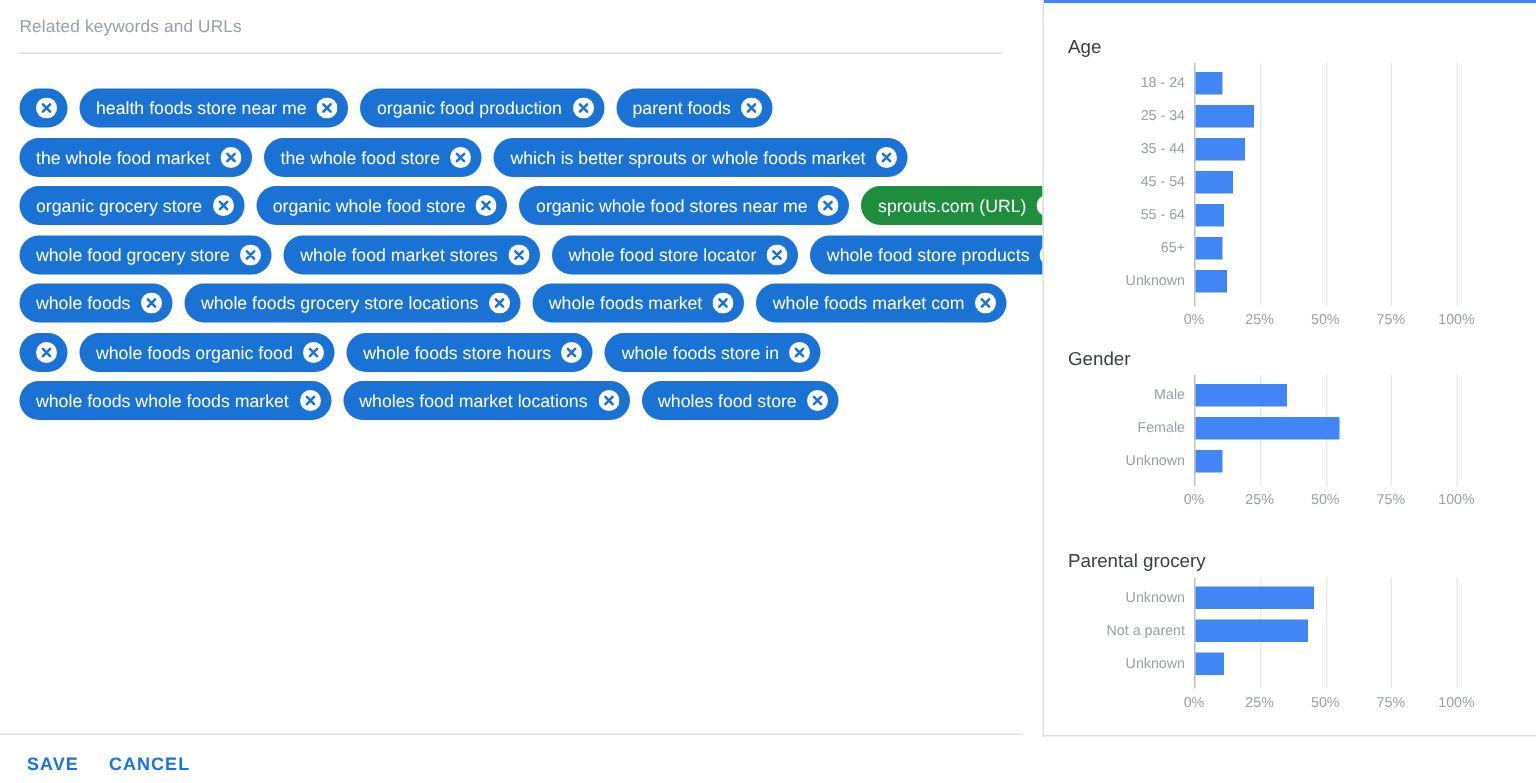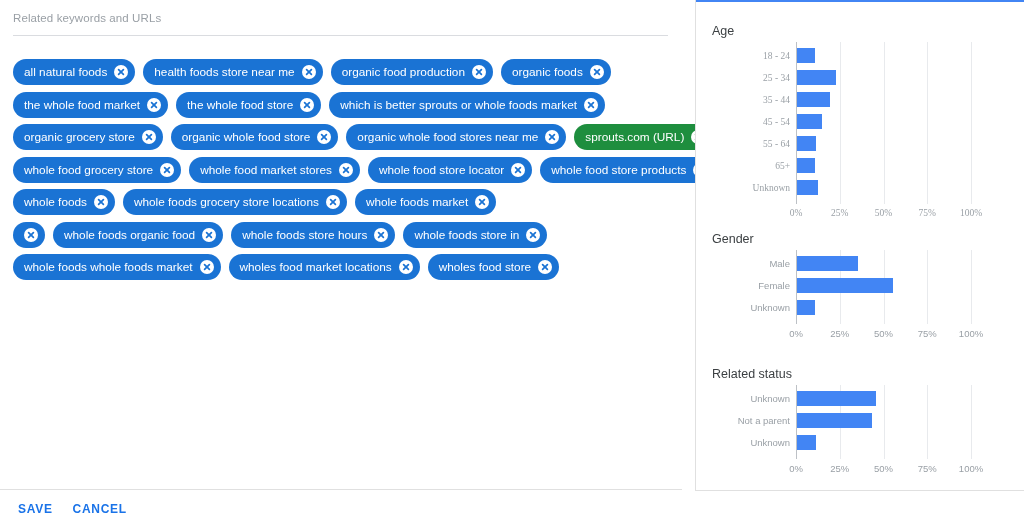--- a/index.html
+++ b/index.html
@@ -174,21 +174,20 @@
 <body>
 
 <div class="screen">
 
   <div class="left-panel">
     <div class="field-label">Related keywords and URLs</div>
     <div class="field-underline"></div>
     <div class="chip-area" id="chip-area">
         <div class="chip-row">
           <span class="chip">
-            <span class="chip-label">all natural foods</span>
             <span class="chip-close">
               <svg width="14" height="14" viewBox="0 0 14 14">
                 <circle cx="7" cy="7" r="7" fill="#ffffff"></circle>
                 <path d="M4.6 4.6 L9.4 9.4 M9.4 4.6 L4.6 9.4" stroke="#1a73d4" stroke-width="1.7" stroke-linecap="round"></path>
               </svg>
             </span>
           </span>
           <span class="chip">
             <span class="chip-label">health foods store near me</span>
             <span class="chip-close">
@@ -201,21 +200,21 @@
           <span class="chip">
             <span class="chip-label">organic food production</span>
             <span class="chip-close">
               <svg width="14" height="14" viewBox="0 0 14 14">
                 <circle cx="7" cy="7" r="7" fill="#ffffff"></circle>
                 <path d="M4.6 4.6 L9.4 9.4 M9.4 4.6 L4.6 9.4" stroke="#1a73d4" stroke-width="1.7" stroke-linecap="round"></path>
               </svg>
             </span>
           </span>
           <span class="chip">
-            <span class="chip-label">organic foods</span>
+            <span class="chip-label">parent foods</span>
             <span class="chip-close">
               <svg width="14" height="14" viewBox="0 0 14 14">
                 <circle cx="7" cy="7" r="7" fill="#ffffff"></circle>
                 <path d="M4.6 4.6 L9.4 9.4 M9.4 4.6 L4.6 9.4" stroke="#1a73d4" stroke-width="1.7" stroke-linecap="round"></path>
               </svg>
             </span>
           </span>
         </div>
         <div class="chip-row">
           <span class="chip">
@@ -336,20 +335,29 @@
             <span class="chip-label">whole foods grocery store locations</span>
             <span class="chip-close">
               <svg width="14" height="14" viewBox="0 0 14 14">
                 <circle cx="7" cy="7" r="7" fill="#ffffff"></circle>
                 <path d="M4.6 4.6 L9.4 9.4 M9.4 4.6 L4.6 9.4" stroke="#1a73d4" stroke-width="1.7" stroke-linecap="round"></path>
               </svg>
             </span>
           </span>
           <span class="chip">
             <span class="chip-label">whole foods market</span>
+            <span class="chip-close">
+              <svg width="14" height="14" viewBox="0 0 14 14">
+                <circle cx="7" cy="7" r="7" fill="#ffffff"></circle>
+                <path d="M4.6 4.6 L9.4 9.4 M9.4 4.6 L4.6 9.4" stroke="#1a73d4" stroke-width="1.7" stroke-linecap="round"></path>
+              </svg>
+            </span>
+          </span>
+          <span class="chip">
+            <span class="chip-label">whole foods market com</span>
             <span class="chip-close">
               <svg width="14" height="14" viewBox="0 0 14 14">
                 <circle cx="7" cy="7" r="7" fill="#ffffff"></circle>
                 <path d="M4.6 4.6 L9.4 9.4 M9.4 4.6 L4.6 9.4" stroke="#1a73d4" stroke-width="1.7" stroke-linecap="round"></path>
               </svg>
             </span>
           </span>
         </div>
         <div class="chip-row">
           <span class="chip">
@@ -424,21 +432,21 @@
   <div class="actions">
     <button class="text-button first">SAVE</button>
     <button class="text-button">CANCEL</button>
   </div>
 
   <div class="right-panel">
     <div class="panel-accent"></div>
     <div id="charts">
         <div class="chart-block" style="top: 24px; height: 198px;">
           <div class="chart-title">Age</div>
-          <div class="plot" style="height: 180px; font-family: Liberation Serif, serif;">
+          <div class="plot" style="height: 180px;">
             <div class="axisline" style="left: 100px; top: 0px; height: 162px;"></div>
             <div class="gridline" style="left: 143.75px; top: 0px; height: 162px;"></div>
             <div class="gridline" style="left: 187.5px; top: 0px; height: 162px;"></div>
             <div class="gridline" style="left: 231.25px; top: 0px; height: 162px;"></div>
             <div class="gridline" style="left: 275px; top: 0px; height: 162px;"></div>
             <div class="cat-label" style="top: 9px; left: 4px; width: 90px;">18 - 24</div>
             <div class="bar" style="left: 101px; top: 6px; width: 17.5px; height: 15px;"></div>
             <div class="cat-label" style="top: 31px; left: 4px; width: 90px;">25 - 34</div>
             <div class="bar" style="left: 101px; top: 28px; width: 38.5px; height: 15px;"></div>
             <div class="cat-label" style="top: 53px; left: 4px; width: 90px;">35 - 44</div>
@@ -473,21 +481,21 @@
             <div class="cat-label" style="top: 53px; left: 4px; width: 90px;">Unknown</div>
             <div class="bar" style="left: 101px; top: 50px; width: 17.5px; height: 15px;"></div>
             <div class="tick-label" style="left: 100px; top: 78px;">0%</div>
             <div class="tick-label" style="left: 143.75px; top: 78px;">25%</div>
             <div class="tick-label" style="left: 187.5px; top: 78px;">50%</div>
             <div class="tick-label" style="left: 231.25px; top: 78px;">75%</div>
             <div class="tick-label" style="left: 275px; top: 78px;">100%</div>
           </div>
         </div>
         <div class="chart-block" style="top: 367px; height: 110px;">
-          <div class="chart-title">Related status</div>
+          <div class="chart-title">Parental grocery</div>
           <div class="plot" style="height: 92px;">
             <div class="axisline" style="left: 100px; top: 0px; height: 74px;"></div>
             <div class="gridline" style="left: 143.75px; top: 0px; height: 74px;"></div>
             <div class="gridline" style="left: 187.5px; top: 0px; height: 74px;"></div>
             <div class="gridline" style="left: 231.25px; top: 0px; height: 74px;"></div>
             <div class="gridline" style="left: 275px; top: 0px; height: 74px;"></div>
             <div class="cat-label" style="top: 9px; left: 4px; width: 90px;">Unknown</div>
             <div class="bar" style="left: 101px; top: 6px; width: 78.75px; height: 15px;"></div>
             <div class="cat-label" style="top: 31px; left: 4px; width: 90px;">Not a parent</div>
             <div class="bar" style="left: 101px; top: 28px; width: 75.25px; height: 15px;"></div>

